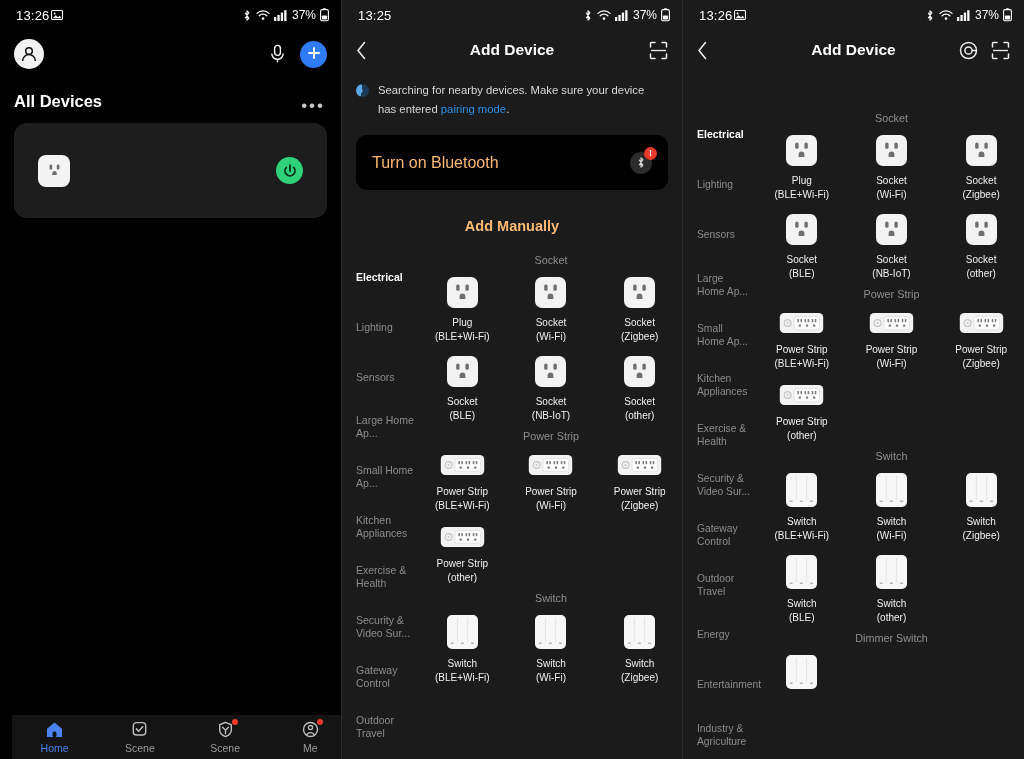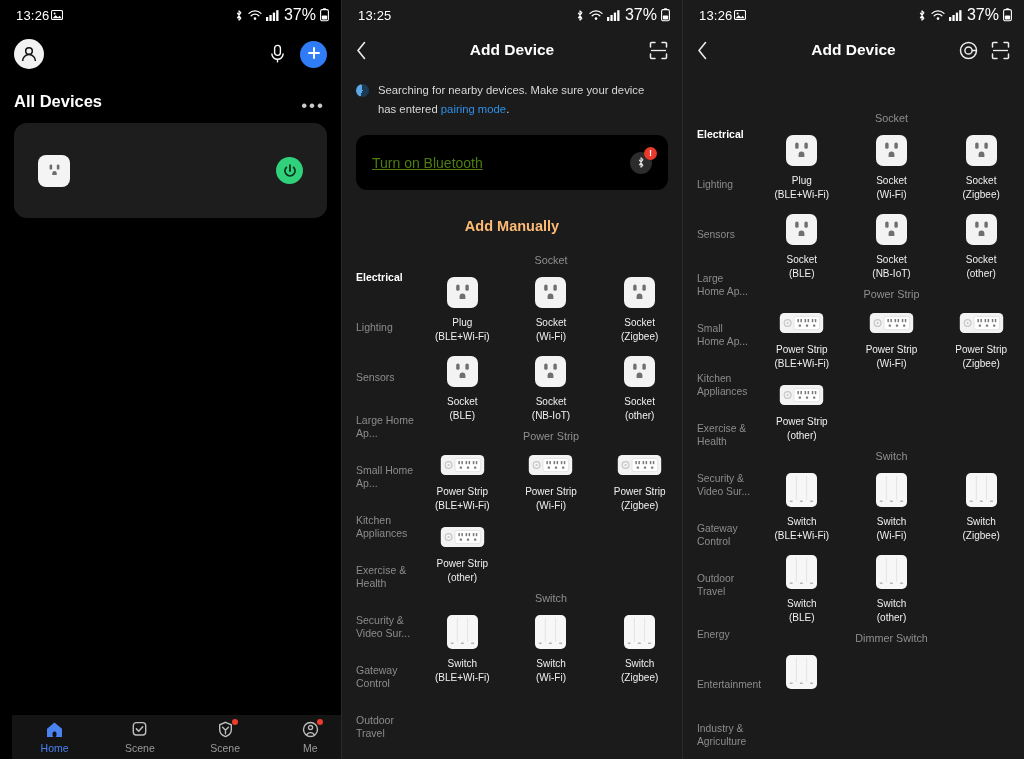--- a/index.html
+++ b/index.html
@@ -18,21 +18,21 @@
   
   .statusbar {
     height: 30px; display: flex; align-items: center;
     justify-content: space-between; padding: 0 12px 0 16px;
     font-size: 12.5px; color: #ffffff; font-weight: 500;
   }
   .sb-left { display: flex; align-items: center; gap: 1px; }
   .sb-right { display: flex; align-items: center; gap: 4px; }
   .sb-time { letter-spacing: .2px; font-size: 13px; }
   .ic { display: inline-block; line-height: 0; }
-  .batt-pct { font-size: 16px; margin-left: 1px; }
+  .batt-pct { font-size: 12px; margin-left: 1px; }
 
   
   .p1-top {
     height: 48px; display: flex; align-items: center;
     justify-content: space-between; padding: 0 14px;
   }
   .avatar {
     width: 30px; height: 30px; border-radius: 50%;
     background: #f2f2f2; display: flex; align-items: center;
     justify-content: center;
@@ -105,21 +105,21 @@
   }
   .search-text {
     font-size: 11.3px; color: #d8d8d8; line-height: 1.65; max-width: 285px;
   }
   .link { color: #2f8fe8; }
   .bt-banner {
     margin: 13px 14px 0 14px; height: 55px; background: #000;
     border-radius: 11px; display: flex; align-items: center;
     justify-content: space-between; padding: 0 16px;
   }
-  .bt-banner-label { font-size: 14px; color: #4d7c0f; text-decoration: underline; }
+  .bt-banner-label { font-size: 16px; color: #fdba74; }
   .bt-ico-wrap { position: relative; }
   .bt-circle {
     width: 22px; height: 22px; border-radius: 50%; background: #2c2c2c;
     display: flex; align-items: center; justify-content: center;
   }
   .bt-badge {
     position: absolute; top: -5px; right: -5px; width: 13px; height: 13px;
     border-radius: 50%; background: #e8392b; color: #fff;
     font-size: 9px; font-weight: bold; display: flex;
     align-items: center; justify-content: center; line-height: 1;

